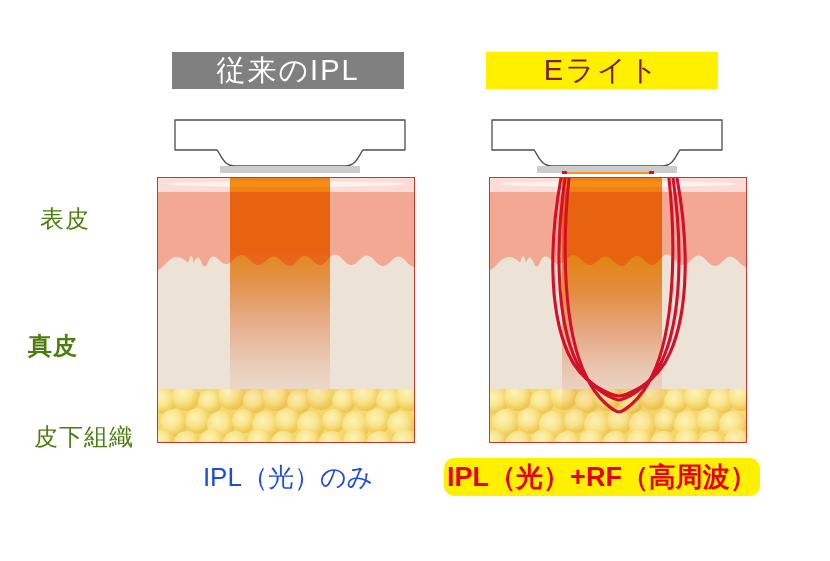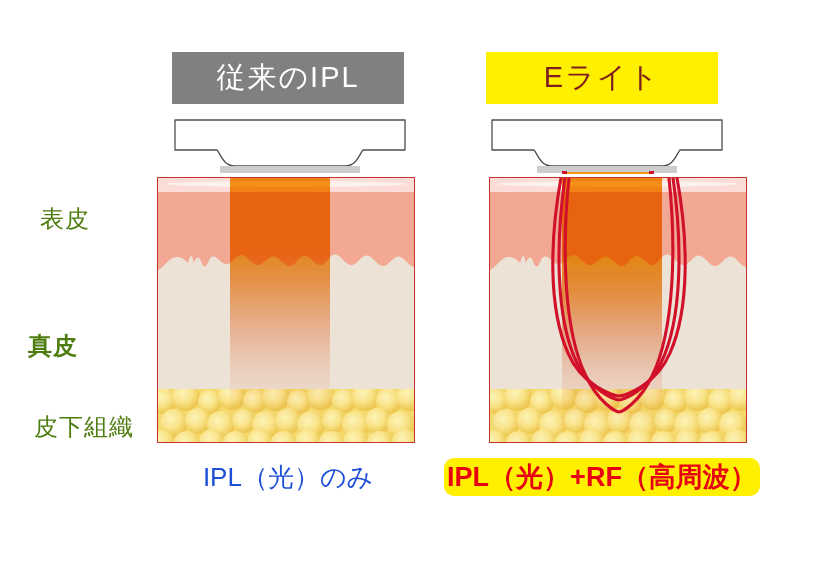--- a/index.html
+++ b/index.html
@@ -11,21 +11,21 @@
     width: 830px;
     height: 561px;
     position: relative;
     overflow: hidden;
     font-family: "Liberation Sans", "DejaVu Sans", sans-serif;
   }
 
   
   .hdr {
     position: absolute;
-    height: 52px;
+    height: 37px;
     display: flex;
     align-items: center;
     justify-content: center;
     font-size: 29px;
     letter-spacing: 2px;
     white-space: nowrap;
   }
   .hdr-left {
     left: 172px;
     top: 52px;
@@ -149,21 +149,21 @@
   
   .side-label {
     position: absolute;
     font-size: 24px;
     color: #4d7c0f;
     white-space: nowrap;
     letter-spacing: 1px;
   }
   .lbl-epi  { left: 40px;  top: 203px; }
   .lbl-derm { left: 28px;  top: 330px; font-weight: bold; }
-  .lbl-hypo { left: 34px;  top: 411px; text-align: center; }
+  .lbl-hypo { left: 34px;  top: 421px; text-align: center; }
 
   
   .caption {
     position: absolute;
     height: 38px;
     display: flex;
     align-items: center;
     justify-content: center;
     white-space: nowrap;
   }

